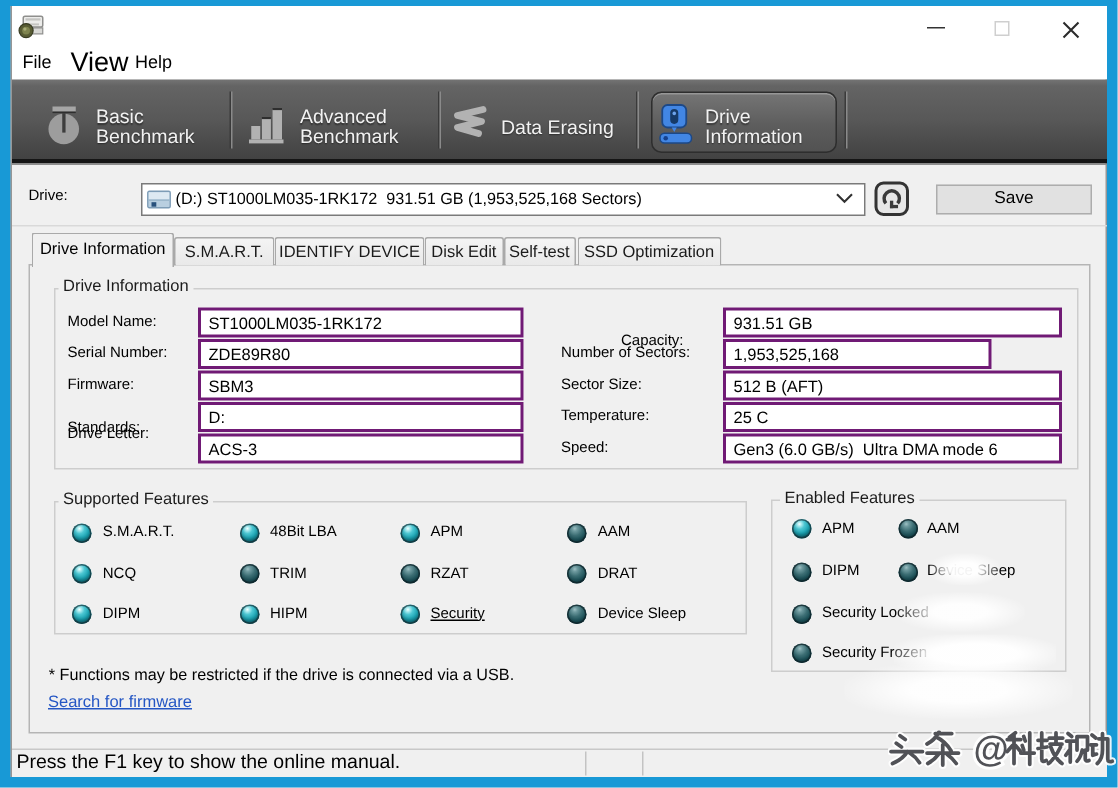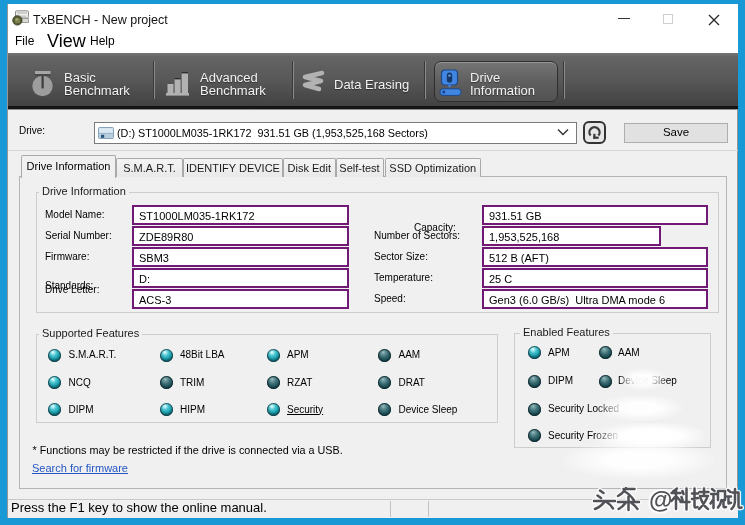--- a/index.html
+++ b/index.html
@@ -37,21 +37,20 @@
   <svg class="abs" style="left:4px;top:6px" width="18" height="16" viewBox="0 0 18 16">
     <rect x="3.5" y="0.8" width="13" height="7.2" rx="1.2" fill="#ececea" stroke="#8f8f8d" stroke-width="1"></rect>
     <rect x="5" y="2.2" width="10" height="1.5" fill="#c5c5c2"></rect>
     <rect x="5" y="5.6" width="9" height="1.3" fill="#c5c5c2"></rect>
     <rect x="7.5" y="8.6" width="9" height="4" fill="#d9d9d6" stroke="#8f8f8d" stroke-width="0.8"></rect>
     <rect x="8.6" y="9.6" width="2.2" height="1.4" fill="#f4f4f2"></rect>
     <circle cx="5.4" cy="10.4" r="4.7" fill="#585c34" stroke="#383b22" stroke-width="0.8"></circle>
     <circle cx="5.4" cy="10.4" r="2.6" fill="#7f844f"></circle>
     <circle cx="4.6" cy="9.4" r="1.1" fill="#a8ac78"></circle>
   </svg>
-  <div class="txt" style="left:25px;top:8px;line-height:16px;font-size:12.5px;color:#111;">TxBENCH - New project</div>
 
   <div class="abs" style="left:610px;top:13.5px;width:12px;height:1.6px;background:#333;"></div>
   <div class="abs" style="left:655px;top:10px;width:8px;height:8px;border:1.2px solid #cfcfcf;"></div>
   <svg class="abs" style="left:700px;top:9.5px" width="12" height="12" viewBox="0 0 12 12">
     <path d="M1,1 L11,11 M11,1 L1,11" stroke="#2b2b2b" stroke-width="1.4"></path>
   </svg>
 
   <div class="txt" style="left:7px;top:29px;line-height:17px;font-size:12px;">File</div>
   <div class="txt" style="left:39px;top:29px;line-height:17px;font-size:18px;">View</div>
   <div class="txt" style="left:82px;top:29px;line-height:17px;font-size:12px;">Help</div>

